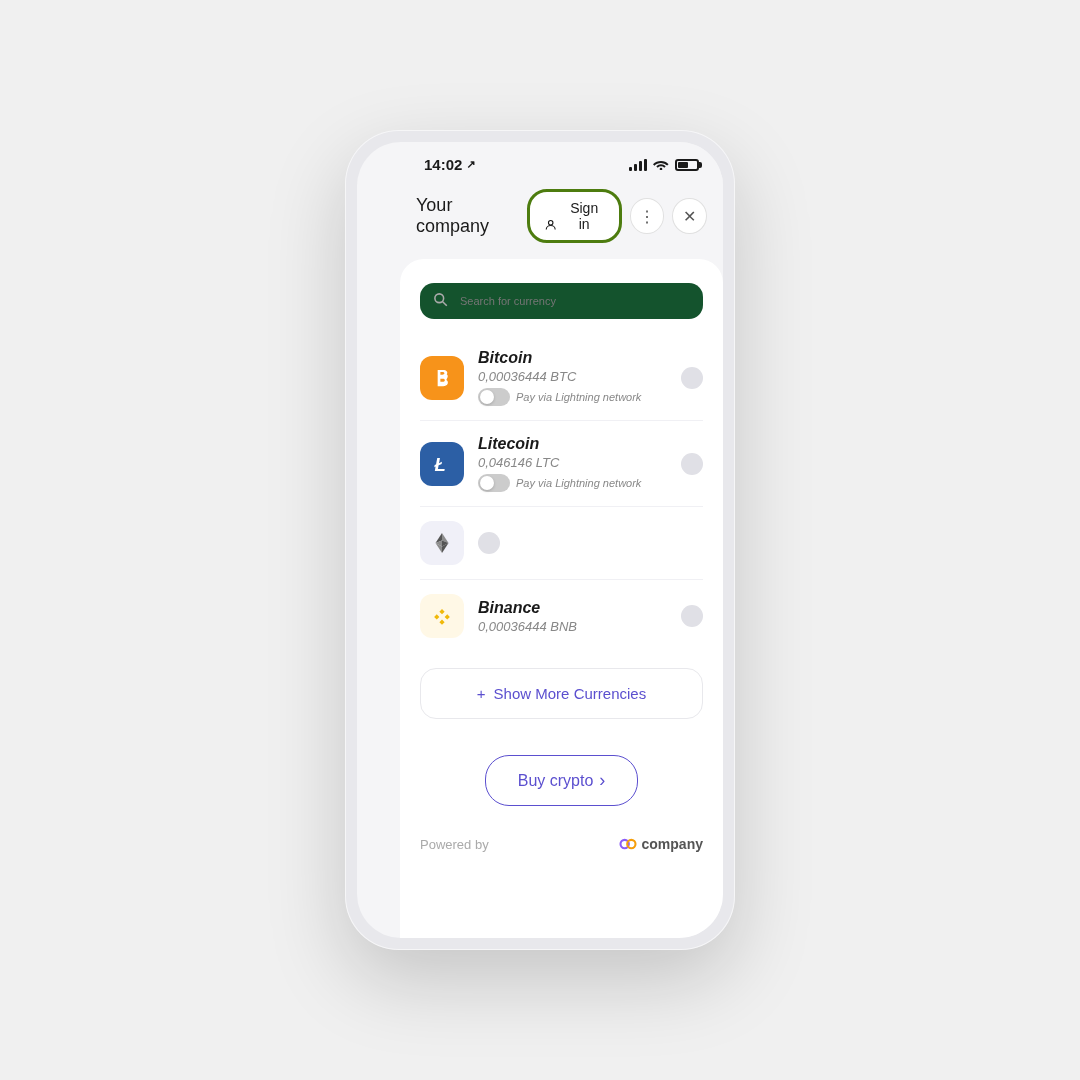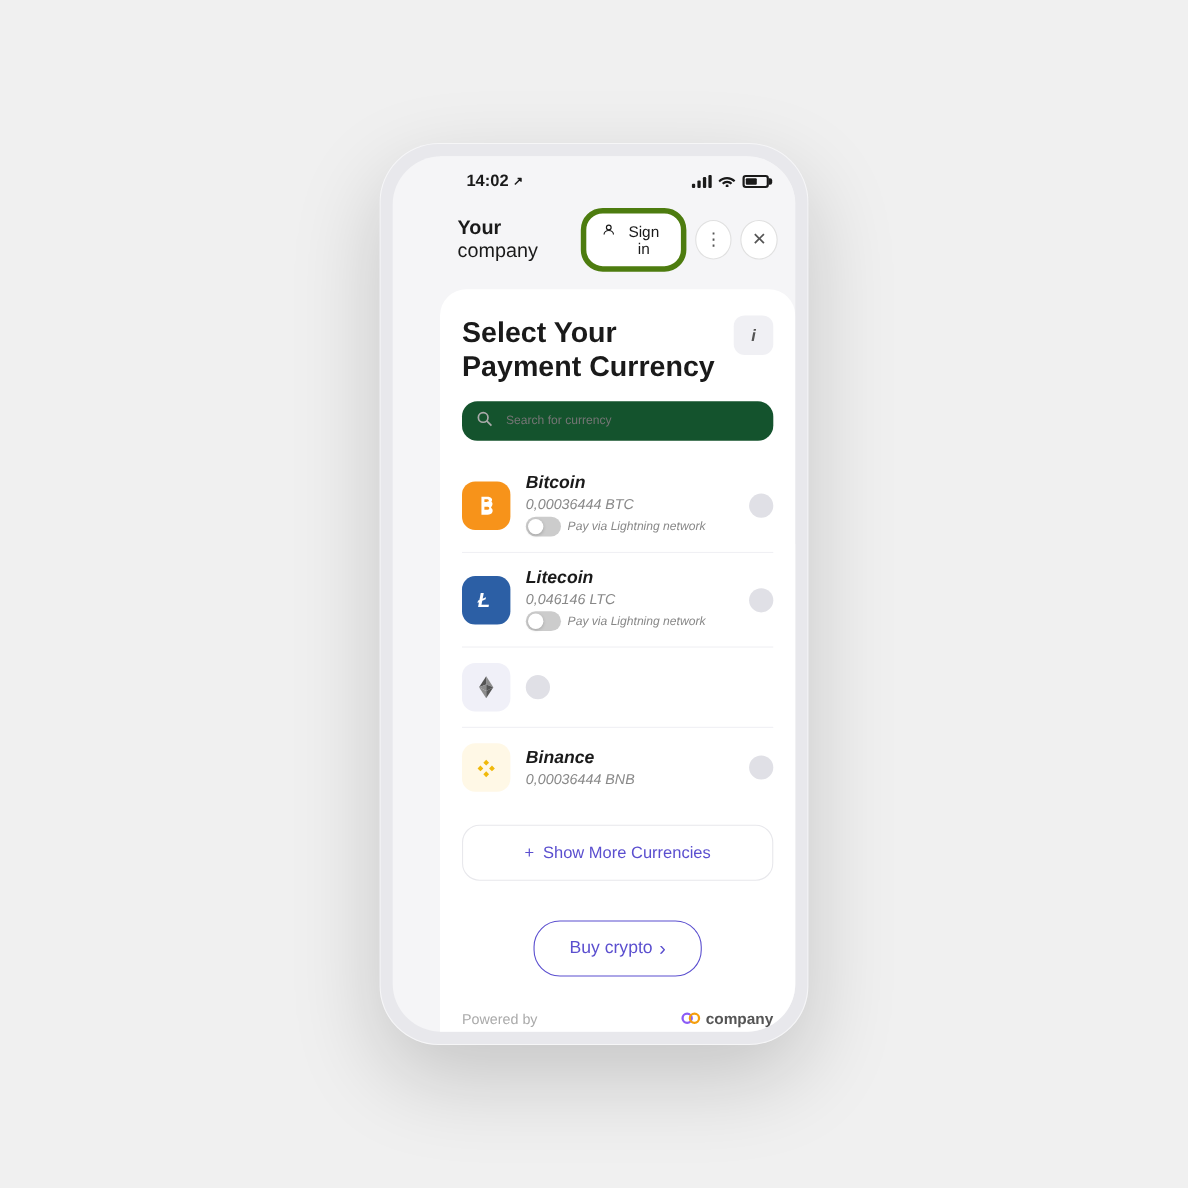--- a/index.html
+++ b/index.html
@@ -115,36 +115,36 @@
       padding: 8px 16px 12px;
       background: #f5f5f7;
     }
 
     .company-name {
       font-size: 18px;
       color: #1a1a1a;
     }
 
     .company-name strong {
-      font-weight: 700;
+      font-weight: 400;
     }
 
     .nav-actions {
       display: flex;
       align-items: center;
       gap: 8px;
     }
 
     .nav-btn {
       display: flex;
-      align-items: flex-start;
+      align-items: flex-end;
       gap: 6px;
       padding: 8px 14px;
       background: white;
-      border: 5px solid #4d7c0f;
+      border: 3px solid #4d7c0f;
       border-radius: 20px;
       font-size: 14px;
       color: #1a1a1a;
       cursor: pointer;
     }
 
     .nav-icon-btn {
       width: 36px;
       height: 36px;
       background: white;
@@ -446,26 +446,20 @@
           <span>⋮</span>
         </button>
         <button class="nav-icon-btn">
           <span>✕</span>
         </button>
       </div>
     </div>
 
     <div class="main-content">
 
-      <div class="page-header">
-        <div class="page-title">Select Your<br>Payment Currency</div>
-        <div class="info-btn">
-          <span>i</span>
-        </div>
-      </div>
 
       <div class="search-container">
         <span class="search-icon">
           <svg width="15" height="15" viewBox="0 0 24 24" fill="none" stroke="#aaa" stroke-width="2.5">
             <circle cx="10" cy="10" r="7"></circle>
               <line x1="15.5" y1="15.5" x2="22" y2="22"></line>
           </svg>
         </span>
         <input class="search-input" type="text" placeholder="Search for currency" style="">
       </div>

